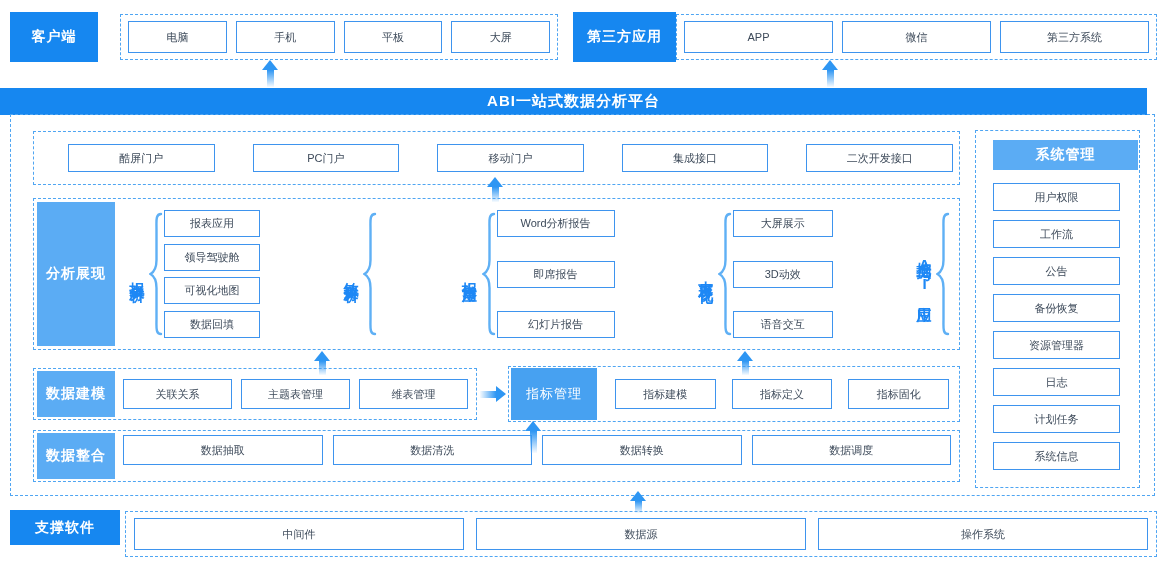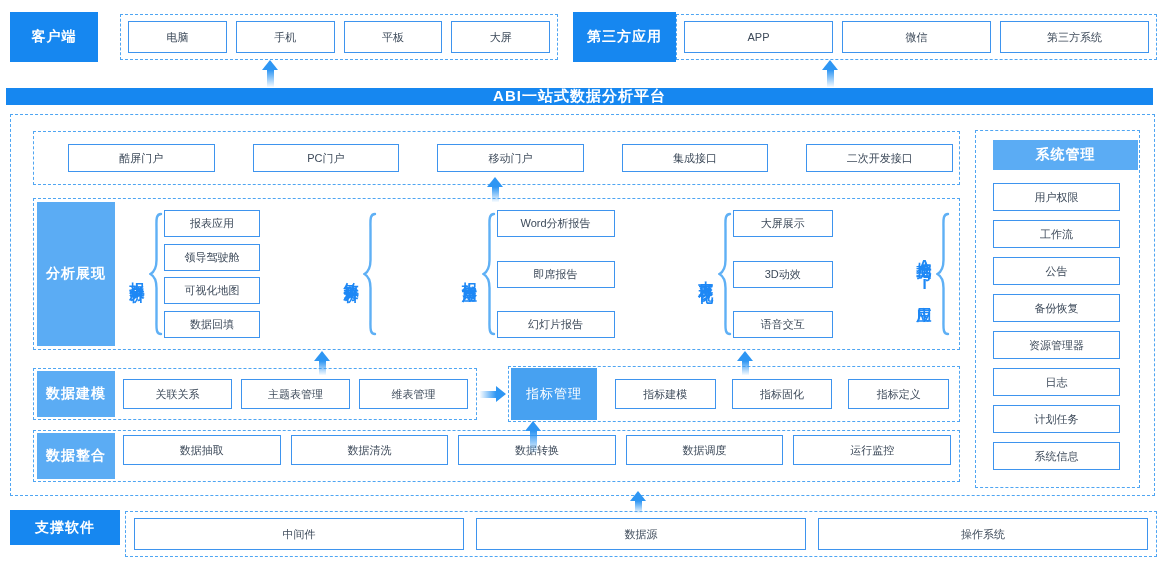--- a/index.html
+++ b/index.html
@@ -24,21 +24,21 @@
 
   
   .lbl-client{left:10px;top:12px;width:88px;height:50px;}
   .box-client{left:120px;top:14px;width:438px;height:46px;padding:0 7px;gap:9px;}
   .box-client > .node{height:32px;}
   .lbl-third{left:573px;top:12px;width:103px;height:50px;}
   .box-third{left:676px;top:14px;width:481px;height:46px;padding:0 7px;gap:9px;}
   .box-third > .node{height:32px;}
 
   
-  .banner{position:absolute;left:6px;top:88px;width:1147px;height:17px;background:var(--c-primary);
+  .banner{position:absolute;left:0;top:88px;width:1147px;height:27px;background:var(--c-primary);
     color:#fff;font-size:15px;font-weight:bold;letter-spacing:1px;display:flex;align-items:center;justify-content:center;}
 
   
   .outer{left:10px;top:114px;width:1145px;height:382px;}
 
   
   .box-portal{left:33px;top:131px;width:927px;height:54px;padding:0 6px;gap:10px;}
   .box-portal > .node{height:28px;margin-left:28px;}
 
   
@@ -213,36 +213,35 @@
       <div class="node">主题表管理</div>
       <div class="node">维表管理</div>
     </div>
   <div class="solid-label light lbl-model">数据建模</div>
   <div class="arrow-right" style="left:480px;top:386px;width:26px;">
       <div class="tail"></div>
       <div class="head"></div>
     </div>
   <div class="dashed hrow box-model-right">
       <div class="node">指标建模</div>
+      <div class="node">指标定义</div>
       <div class="node">指标固化</div>
-      <div class="node">指标定义</div>
     </div>
   <div class="solid-label mid hl-node">指标管理</div>
 
   <div class="arrow-up" style="left:525px;top:421px;height:32px;">
       <div class="head"></div>
       <div class="tail"></div>
     </div>
 
   <div class="dashed hrow box-integration">
       <div class="node">数据抽取</div>
       <div class="node">数据清洗</div>
       <div class="node">数据转换</div>
       <div class="node">数据调度</div>
-      <div class="node">运行监控</div>
     </div>
   <div class="solid-label light lbl-integration">数据整合</div>
 
   <div class="dashed box-sys"></div>
   <div class="solid-label light lbl-sys">系统管理</div>
   <div class="sys-items">
       <div class="node">用户权限</div>
       <div class="node">工作流</div>
       <div class="node">公告</div>
       <div class="node">备份恢复</div>

